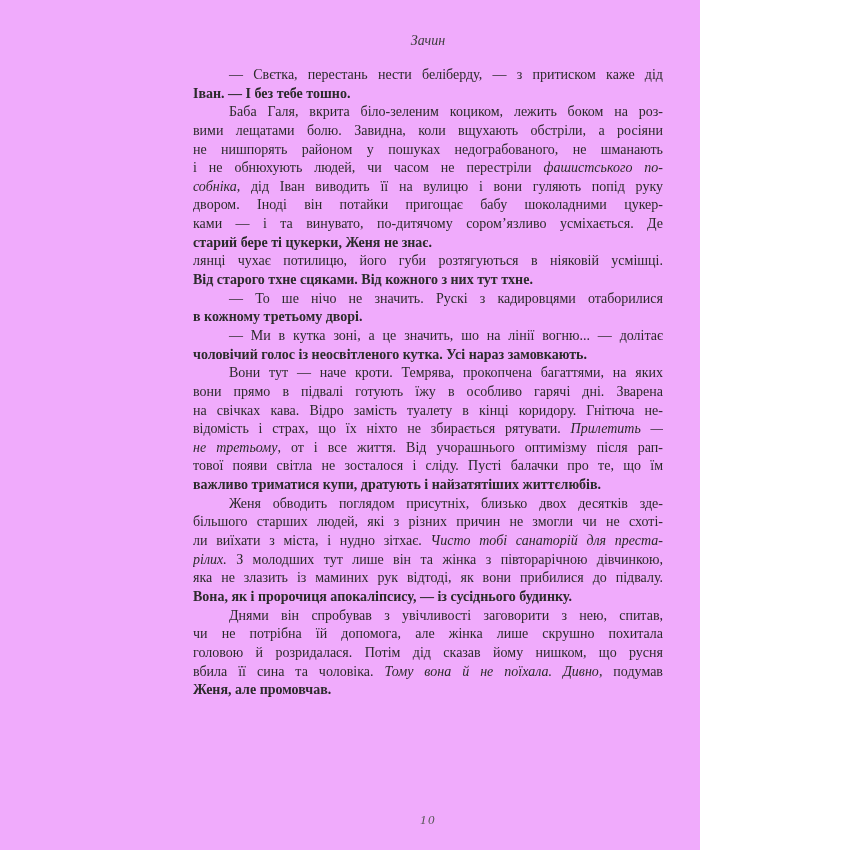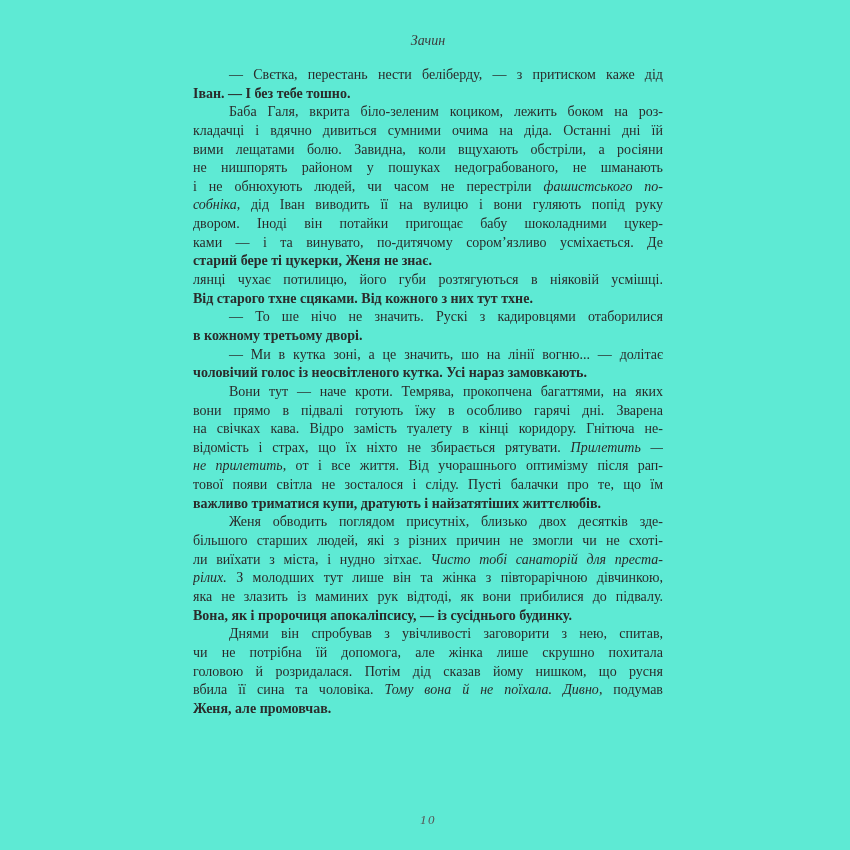--- a/index.html
+++ b/index.html
@@ -2,23 +2,23 @@
 <html><head>
 <meta charset="utf-8">
 <style>
   html, body {
     margin: 0;
     padding: 0;
     background: #ffffff;
   }
   .page {
     position: relative;
-    width: 850px;
+    width: 700px;
     height: 850px;
-    background: #5eead4;
+    background: #f0abfc;
     font-family: "Liberation Serif", "DejaVu Serif", serif;
     color: #2b2b2b;
     overflow: hidden;
   }
   .running-header {
     position: absolute;
     top: 33px;
     left: 193px;
     width: 470px;
     text-align: center;
@@ -67,39 +67,38 @@
 </head>
 <body>
 
 <div class="page">
   <div class="running-header">Зачин</div>
 
   <div class="body-text">
       <div class="line indent"><span>— Свєтка, перестань нести беліберду, — з притиском каже дід</span></div>
       <div class="line end"><span>Іван. — І без тебе тошно.</span></div>
       <div class="line indent"><span>Баба Галя, вкрита біло-зеленим коциком, лежить боком на роз-</span></div>
-      <div class="line"><span>кладачці і вдячно дивиться сумними очима на діда. Останні дні їй</span></div>
       <div class="line"><span>вими лещатами болю. Завидна, коли вщухають обстріли, а росіяни</span></div>
       <div class="line"><span>не нишпорять районом у пошуках недограбованого, не шманають</span></div>
       <div class="line"><span>і не обнюхують людей, чи часом не перестріли </span><span class="it">фашистського по-</span></div>
       <div class="line"><span class="it">собніка</span><span>, дід Іван виводить її на вулицю і вони гуляють попід руку</span></div>
       <div class="line"><span>двором. Іноді він потайки пригощає бабу шоколадними цукер-</span></div>
       <div class="line"><span>ками — і та винувато, по-дитячому сором’язливо усміхається. Де</span></div>
       <div class="line end"><span>старий бере ті цукерки, Женя не знає.</span></div>
       <div class="line"><span>лянці чухає потилицю, його губи розтягуються в ніяковій усмішці.</span></div>
       <div class="line end"><span>Від старого тхне сцяками. Від кожного з них тут тхне.</span></div>
       <div class="line indent"><span>— То ше нічо не значить. Рускі з кадировцями отаборилися</span></div>
       <div class="line end"><span>в кожному третьому дворі.</span></div>
       <div class="line indent"><span>— Ми в кутка зоні, а це значить, шо на лінії вогню... — долітає</span></div>
       <div class="line end"><span>чоловічий голос із неосвітленого кутка. Усі нараз замовкають.</span></div>
       <div class="line indent"><span>Вони тут — наче кроти. Темрява, прокопчена багаттями, на яких</span></div>
       <div class="line"><span>вони прямо в підвалі готують їжу в особливо гарячі дні. Зварена</span></div>
       <div class="line"><span>на свічках кава. Відро замість туалету в кінці коридору. Гнітюча не-</span></div>
       <div class="line"><span>відомість і страх, що їх ніхто не збирається рятувати. </span><span class="it">Прилетить —</span></div>
-      <div class="line"><span class="it">не прилетить</span><span>, от і все життя. Від учорашнього оптимізму після рап-</span></div>
+      <div class="line"><span class="it">не третьому</span><span>, от і все життя. Від учорашнього оптимізму після рап-</span></div>
       <div class="line"><span>тової появи світла не зосталося і сліду. Пусті балачки про те, що їм</span></div>
       <div class="line end"><span>важливо триматися купи, дратують і найзатятіших життєлюбів.</span></div>
       <div class="line indent"><span>Женя обводить поглядом присутніх, близько двох десятків зде-</span></div>
       <div class="line"><span>більшого старших людей, які з різних причин не змогли чи не схоті-</span></div>
       <div class="line"><span>ли виїхати з міста, і нудно зітхає. </span><span class="it">Чисто тобі санаторій для преста-</span></div>
       <div class="line"><span class="it">рілих.</span><span> З молодших тут лише він та жінка з півторарічною дівчинкою,</span></div>
       <div class="line"><span>яка не злазить із маминих рук відтоді, як вони прибилися до підвалу.</span></div>
       <div class="line end"><span>Вона, як і пророчиця апокаліпсису, — із сусіднього будинку.</span></div>
       <div class="line indent"><span>Днями він спробував з увічливості заговорити з нею, спитав,</span></div>
       <div class="line"><span>чи не потрібна їй допомога, але жінка лише скрушно похитала</span></div>

